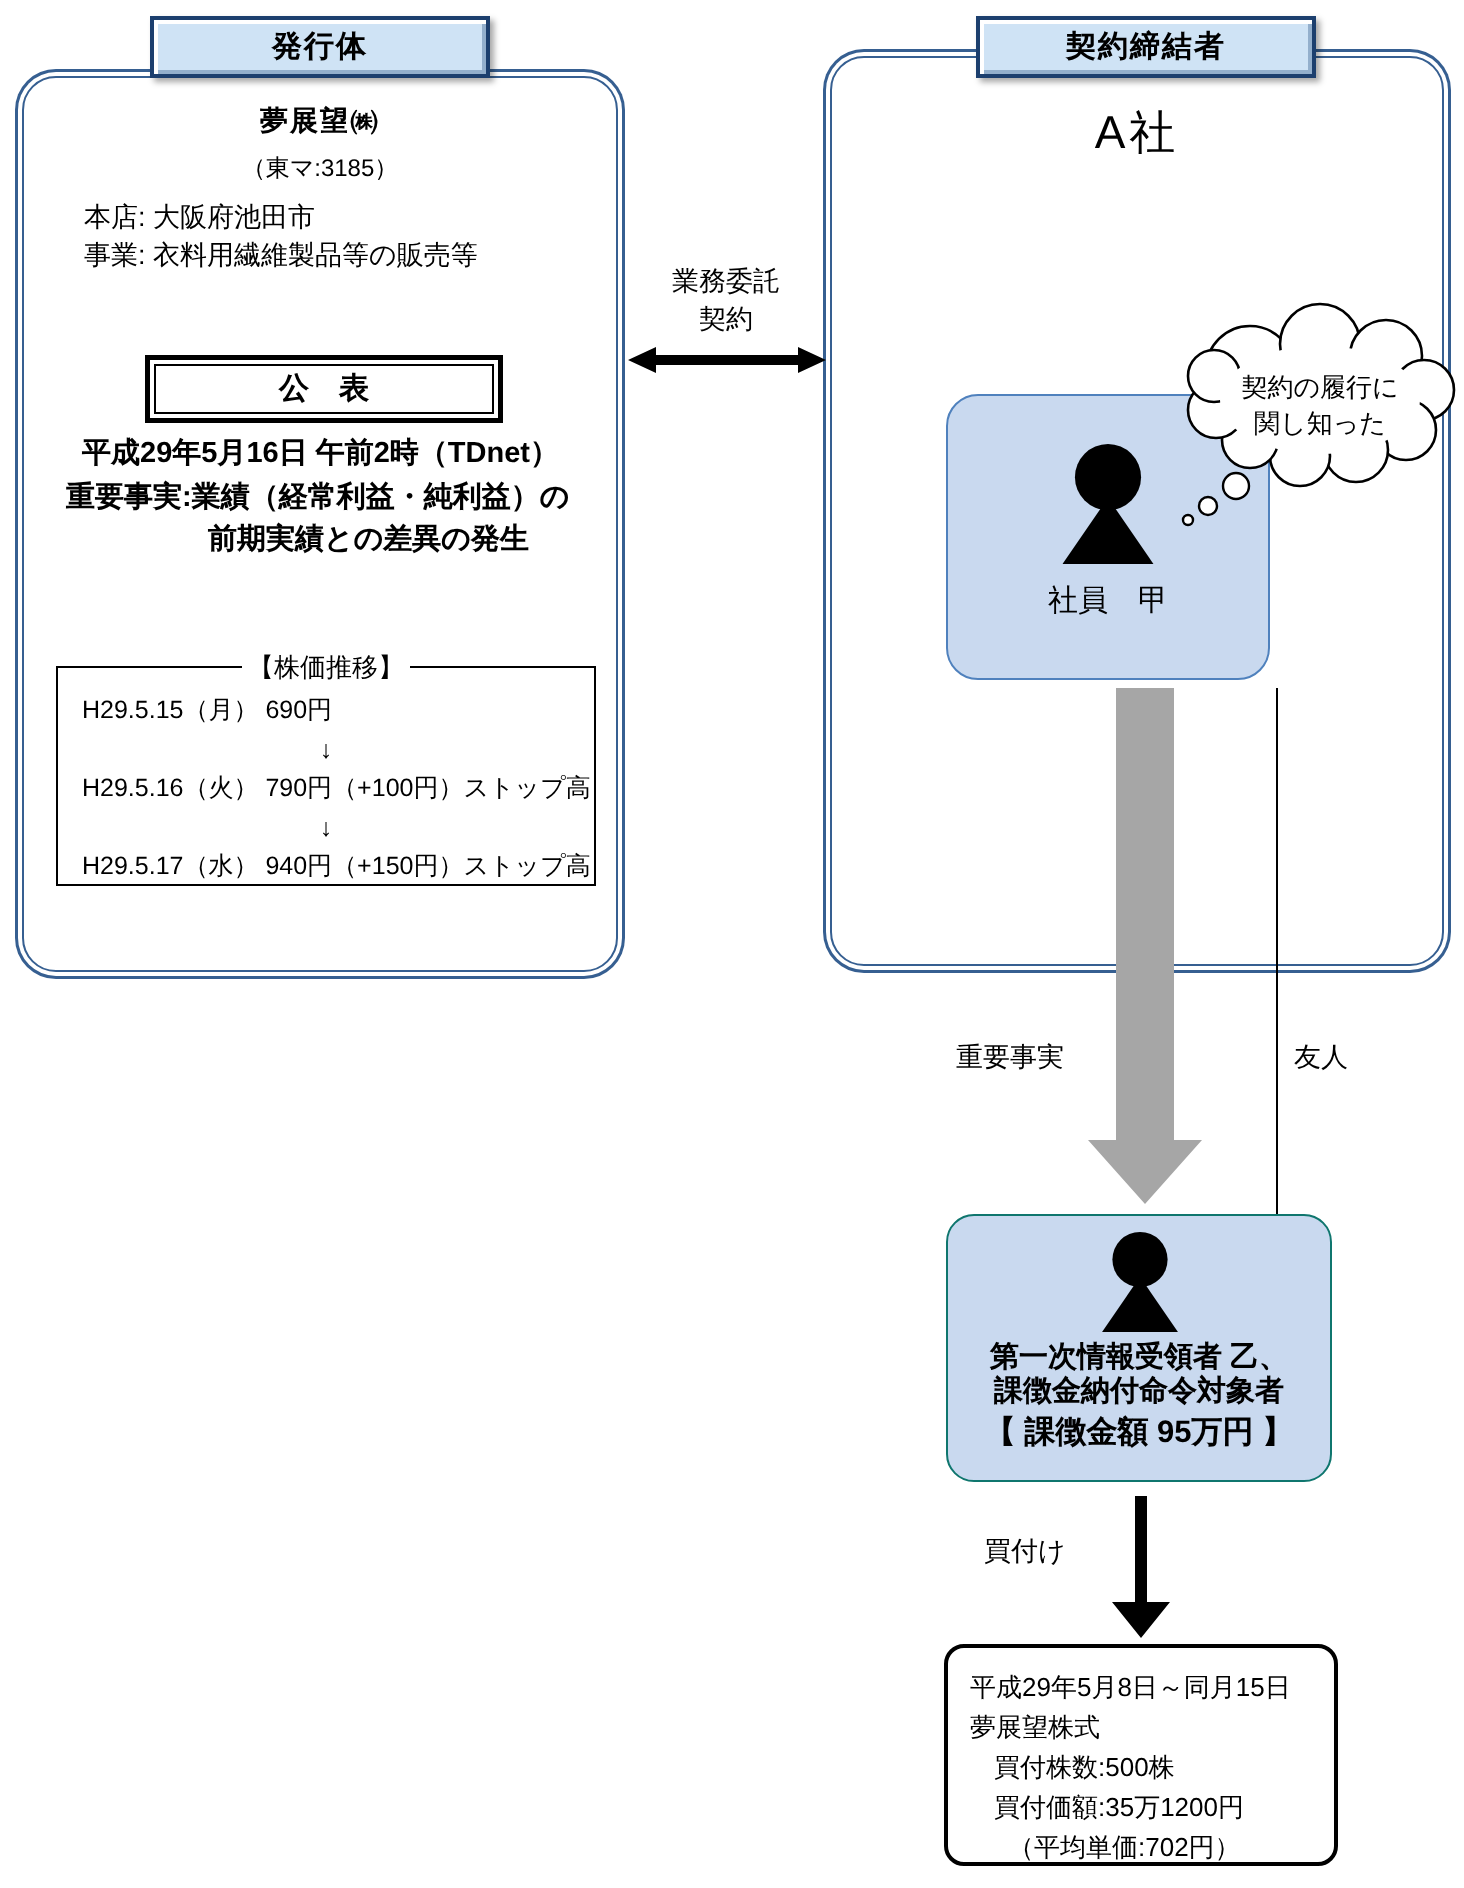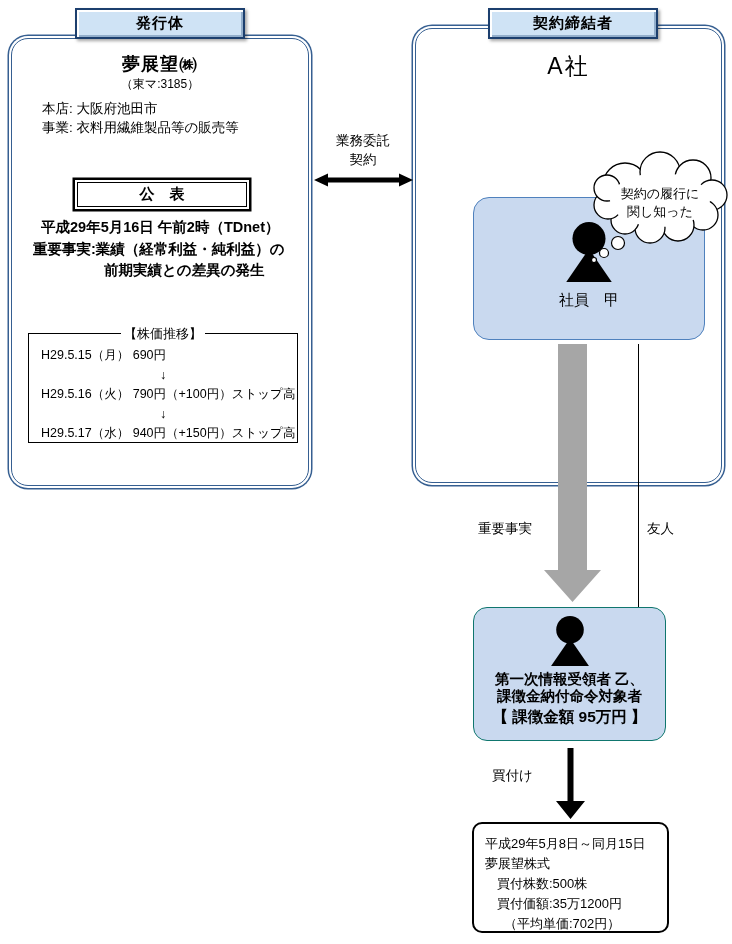--- a/index.html
+++ b/index.html
@@ -17,21 +17,21 @@
   
   .header-box{
     position:absolute;top:8px;height:27px;background:#cfe3f5;border:2px solid #1c3f6e;
     box-shadow:inset 1.5px 1.5px 0 0.5px #ffffff,inset -1.5px -1.5px 0 0.5px #93afcc,2px 2px 3px rgba(0,0,0,0.35);
     display:flex;align-items:center;justify-content:center;
     font-weight:bold;font-size:15px;z-index:5;letter-spacing:1px;
   }
   .issuer-header{left:75px;width:166px;}
   .contractor-header{left:488px;width:166px;text-align:center;}
 
-  .company-name{position:absolute;top:13px;left:0;right:0;text-align:center;font-size:18px;font-weight:bold;letter-spacing:1px;}
+  .company-name{position:absolute;top:13px;left:0;right:0;text-align:center;font-size:14px;font-weight:bold;letter-spacing:1px;}
   .ticker{position:absolute;top:37px;left:0;right:0;text-align:center;font-size:12px;}
   .issuer-info{position:absolute;left:30px;top:60px;font-size:13.5px;line-height:19px;}
   .company-a{position:absolute;top:22px;left:0;right:0;text-align:center;font-size:23px;letter-spacing:2px;}
 
   .announce-plate{
     position:absolute;left:65px;top:143px;width:168px;height:23px;background:#fff;
     border:1px solid #000;box-shadow:0 0 0 2px #fff,0 0 0 4.5px #000;
     display:flex;align-items:center;justify-content:center;font-weight:bold;font-size:15px;
   }
   .announce-text{position:absolute;left:0;top:178px;width:100%;font-weight:bold;font-size:14.5px;line-height:21.5px;}
@@ -42,21 +42,21 @@
   .stock-box{position:absolute;left:16px;top:294px;width:268px;height:108px;border:1px solid #000;}
   .stock-title{position:absolute;top:-9px;left:50%;transform:translateX(-50%);background:#fff;padding:0 3px;font-size:13px;white-space:nowrap;}
   .stock-lines{padding-top:12px;font-size:12.5px;line-height:19.5px;}
   .stock-lines .t{padding-left:12px;white-space:nowrap;}
   .stock-lines .a{text-align:center;}
 
   .outsourcing-label{position:absolute;left:316px;top:131px;width:94px;text-align:center;font-size:13.5px;line-height:19px;}
   .svg-abs{position:absolute;}
 
   .employee-box{
-    position:absolute;left:473px;top:197px;width:232px;height:143px;background:#c9d9ef;
+    position:absolute;left:473px;top:197px;width:162px;height:143px;background:#c9d9ef;
     border:1.5px solid #4f81bd;border-radius:16px;z-index:2;
     display:flex;flex-direction:column;align-items:center;padding-top:24px;box-sizing:border-box;
   }
   .employee-label{font-size:15px;margin-top:9px;}
 
   .friend-line{position:absolute;left:638px;top:344px;width:1.3px;height:263px;background:#000;z-index:3;}
   .edge-label{position:absolute;font-size:13.5px;white-space:nowrap;}
   .material-fact-label{left:478px;top:520px;}
   .friend-label{left:647px;top:520px;}
   .purchase-label{left:492px;top:767px;}

